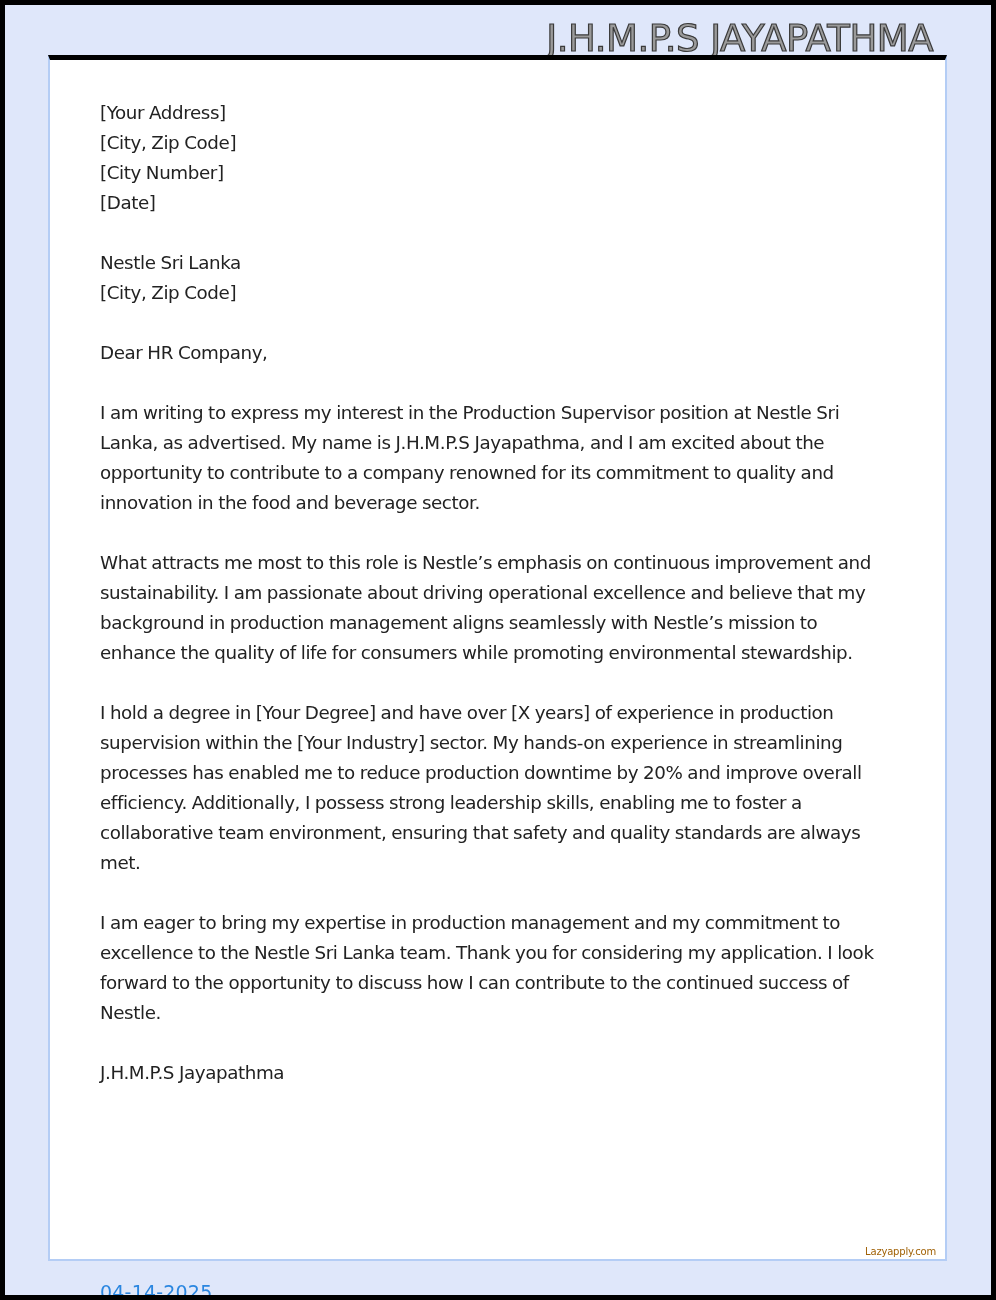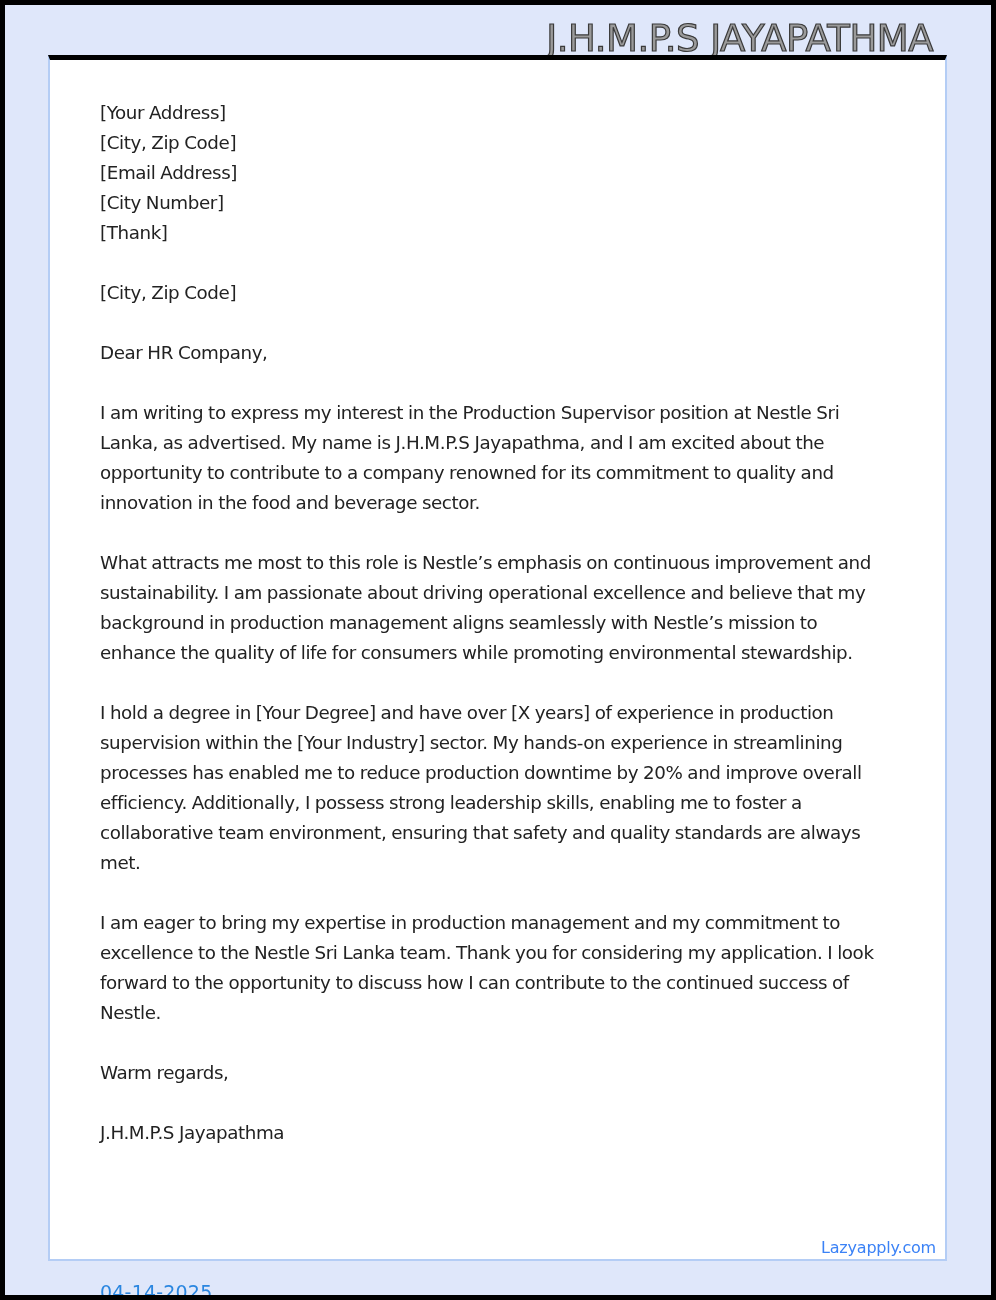--- a/index.html
+++ b/index.html
@@ -48,22 +48,22 @@
       letter-spacing: -0.4px;
       word-spacing: -0.5px;
     }
     .block { margin: 0 0 30px 0; }
     .block .line { display: block; }
     .para { margin: 0 0 30px 0; }
     .footer-brand {
       position: absolute;
       right: 9px;
       bottom: 2px;
-      font-size: 16px;
-      color: #3b82f6;
+      font-size: 10px;
+      color: #a16207;
       letter-spacing: -0.2px;
     }
     .date-stamp {
       position: absolute;
       left: 95px;
       top: 1248px;
       font-size: 19px;
       color: #2a86e0;
       letter-spacing: 0.2px;
       margin-top: 28px;
@@ -72,36 +72,35 @@
 </head>
 <body>
 
 <div class="header-name">J.H.M.P.S JAYAPATHMA</div>
 
 <div class="page">
   <div class="letter">
     <div class="block">
       <span class="line">[Your Address]</span>
       <span class="line">[City, Zip Code]</span>
-      <span class="line">[Email Address]</span>
       <span class="line">[City Number]</span>
-      <span class="line">[Thank]</span>
+      <span class="line">[Date]</span>
     </div>
 
     <div class="block">
+      <span class="line">Nestle Sri Lanka</span>
       <span class="line">[City, Zip Code]</span>
     </div>
 
     <p class="para">Dear HR Company,</p>
 
     <p class="para">I am writing to express my interest in the Production Supervisor position at Nestle Sri Lanka, as advertised. My name is J.H.M.P.S Jayapathma, and I am excited about the opportunity to contribute to a company renowned for its commitment to quality and innovation in the food and beverage sector.</p>
     <p class="para">What attracts me most to this role is Nestle’s emphasis on continuous improvement and sustainability. I am passionate about driving operational excellence and believe that my background in production management aligns seamlessly with Nestle’s mission to enhance the quality of life for consumers while promoting environmental stewardship.</p>
     <p class="para">I hold a degree in [Your Degree] and have over [X years] of experience in production supervision within the [Your Industry] sector. My hands-on experience in streamlining processes has enabled me to reduce production downtime by 20% and improve overall efficiency. Additionally, I possess strong leadership skills, enabling me to foster a collaborative team environment, ensuring that safety and quality standards are always met.</p>
     <p class="para">I am eager to bring my expertise in production management and my commitment to excellence to the Nestle Sri Lanka team. Thank you for considering my application. I look forward to the opportunity to discuss how I can contribute to the continued success of Nestle.</p>
 
-    <p class="para">Warm regards,</p>
     <p class="para">J.H.M.P.S Jayapathma</p>
   </div>
 
   <div class="footer-brand">Lazyapply.com</div>
 </div>
 
 <div class="date-stamp">04-14-2025</div>
 
 </body></html>

